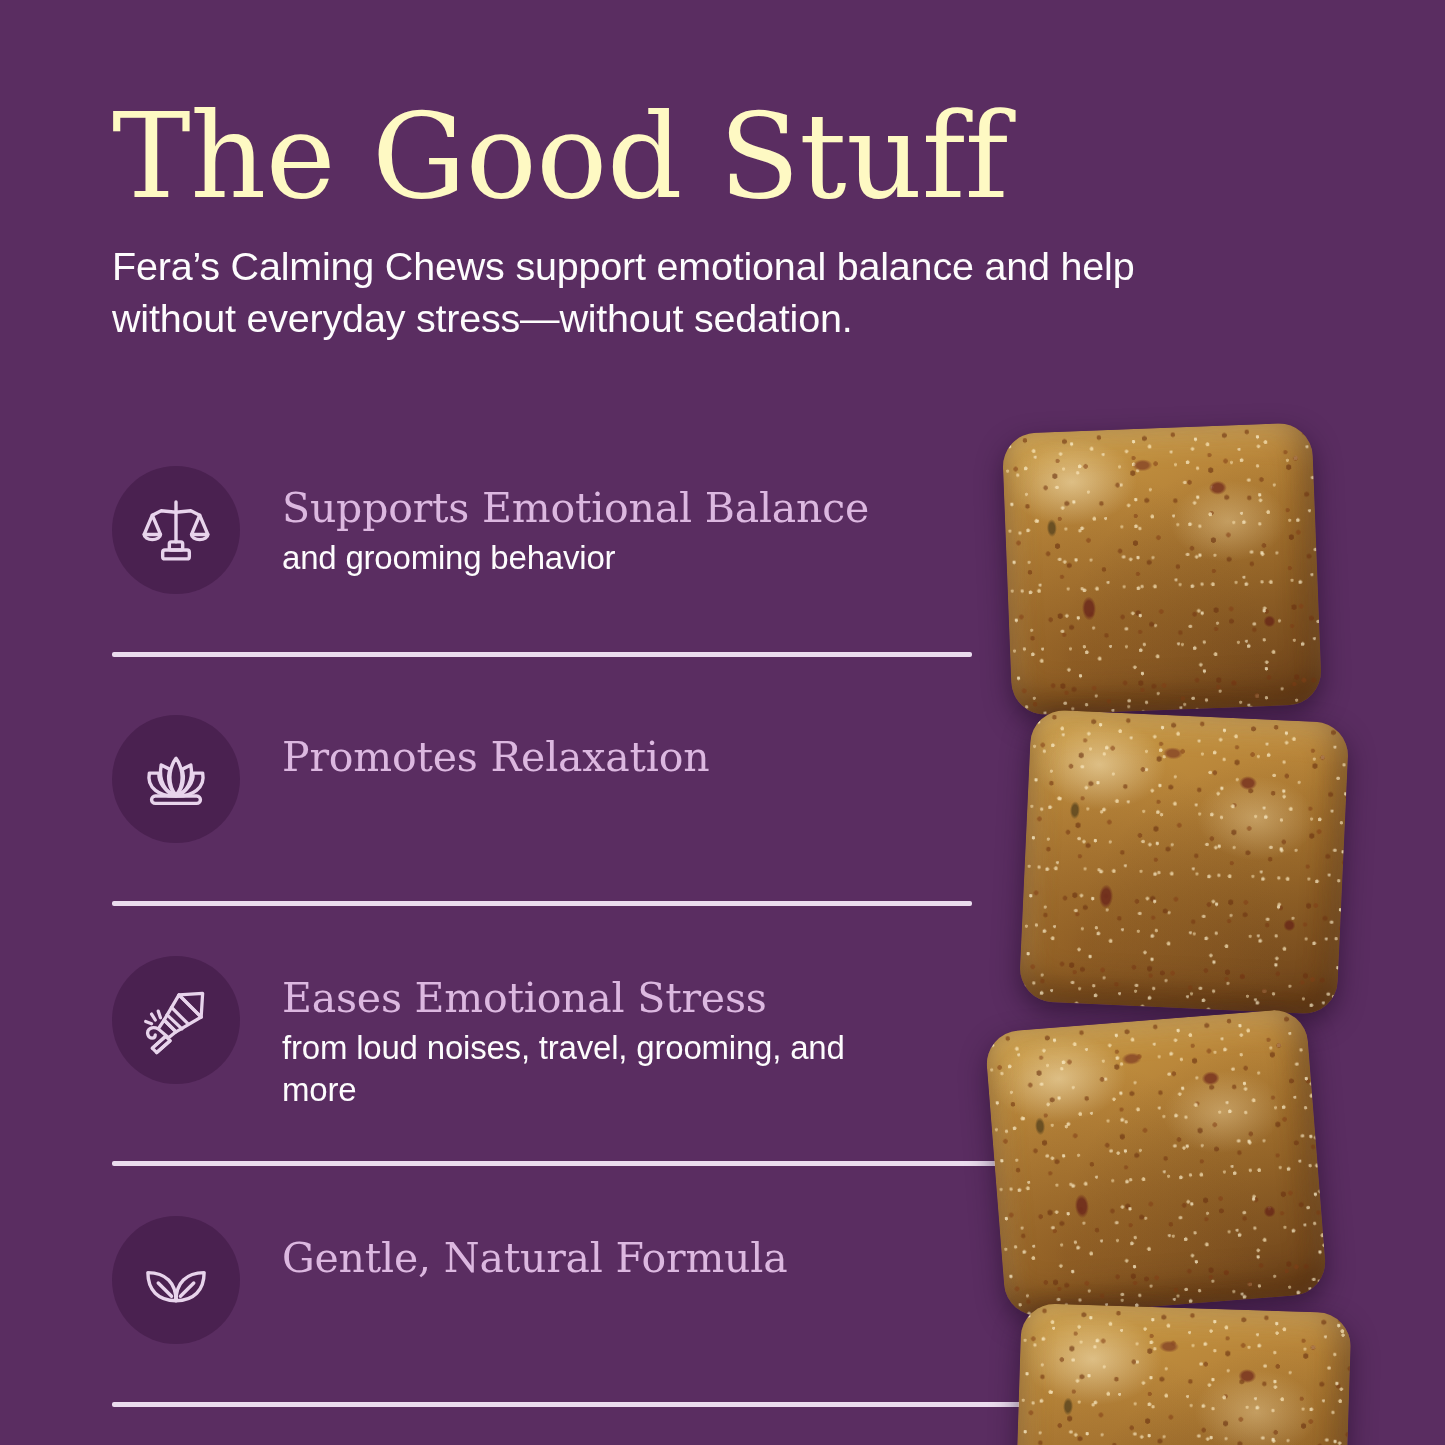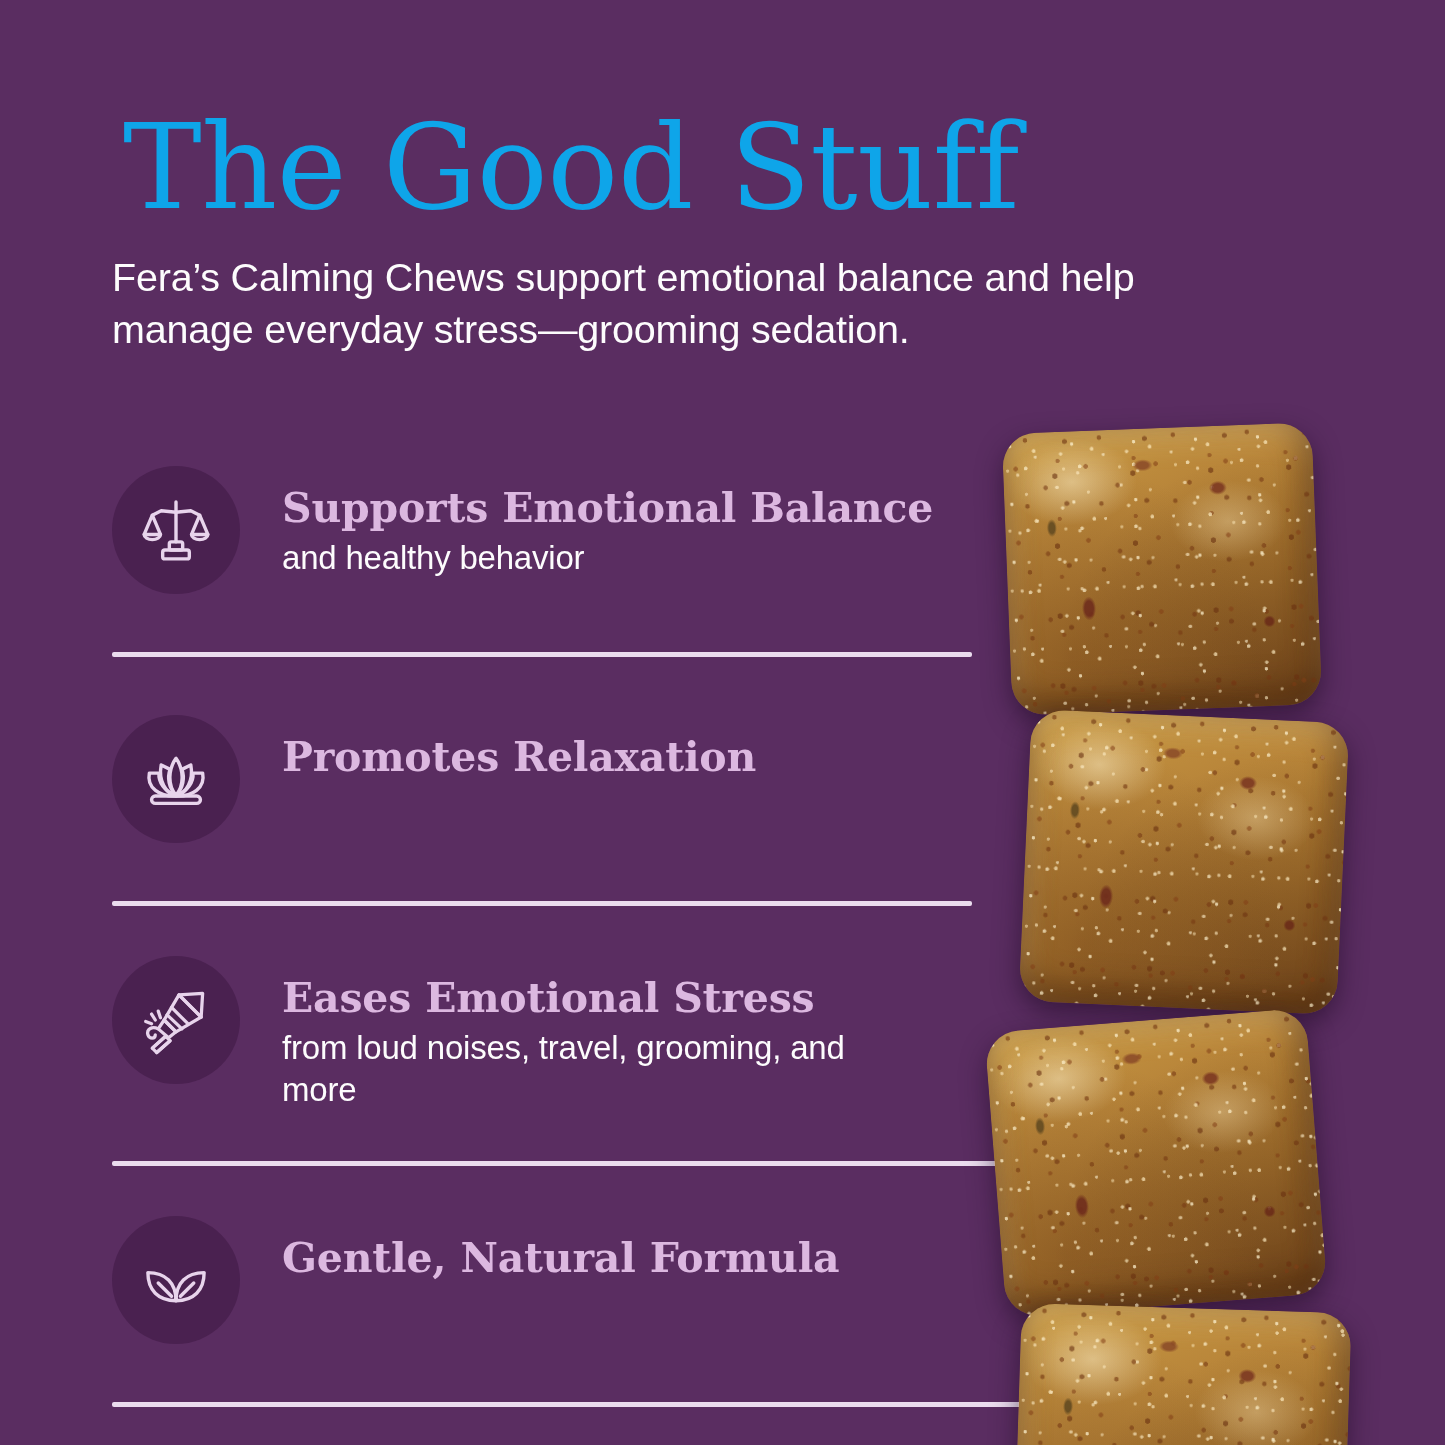--- a/index.html
+++ b/index.html
@@ -28,22 +28,22 @@
     left: 112px;
     top: 96px;
     width: 1130px;
   }
   #page-title {
     font-family: "DejaVu Serif", "Liberation Serif", serif;
     font-weight: 400;
     font-size: 118px;
     line-height: 1.03;
     letter-spacing: -0.5px;
-    color: #0ea5e9;
-    margin: 11px;
+    color: #fef9c3;
+    margin: 0;
     white-space: nowrap;
   }
   #subtitle {
     margin: 22px 0 0 0;
     font-family: "Liberation Sans", sans-serif;
     font-weight: 400;
     font-size: 39.5px;
     line-height: 1.33;
     color: #fdfcfd;
     letter-spacing: -0.2px;
@@ -78,21 +78,21 @@
     width: 74px;
     height: 74px;
   }
   .benefit-text {
     margin-left: 42px;
     padding-top: 20px;
     max-width: 640px;
   }
   .benefit-title {
     font-family: "DejaVu Serif", "Liberation Serif", serif;
-    font-weight: 700;
+    font-weight: 400;
     font-size: 41px;
     line-height: 1.12;
     color: #dcb8e0;
     margin: 0;
     letter-spacing: -0.2px;
     white-space: nowrap;
   }
   .benefit-sub {
     font-family: "Liberation Sans", sans-serif;
     font-weight: 400;
@@ -187,41 +187,41 @@
   #chew-3 { left: 20px;  top: 600px;  width: 322px; height: 286px; transform: rotate(-4.5deg); }
   #chew-4 { left: 42px;  top: 888px;  width: 330px; height: 300px; transform: rotate(1.8deg); }
 </style>
 </head>
 <body>
 
 <div id="infographic">
 
   <div id="header">
     <h1 id="page-title">The Good Stuff</h1>
-    <p id="subtitle">Fera’s Calming Chews support emotional balance and help manage everyday stress—grooming sedation.</p>
+    <p id="subtitle">Fera’s Calming Chews support emotional balance and help without everyday stress—without sedation.</p>
   </div>
 
   <div id="benefits">
 
     <div class="benefit-row">
       <div class="icon-badge">
         <svg viewBox="0 0 100 100" fill="none" stroke="#e8d4ec" stroke-width="4.6" stroke-linecap="round" stroke-linejoin="round">
           <line x1="50" y1="12" x2="50" y2="66"></line>
           <path d="M18 30 L30 24 L50 26 L70 24 L82 30"></path>
           <path d="M18 30 L7 56 H29 Z"></path>
           <path d="M7 56 a11 7 0 0 0 22 0"></path>
           <path d="M82 30 L71 56 H93 Z"></path>
           <path d="M71 56 a11 7 0 0 0 22 0"></path>
           <rect x="41" y="66" width="18" height="11" rx="2.5"></rect>
           <rect x="32" y="77" width="36" height="12" rx="3"></rect>
         </svg>
       </div>
       <div class="benefit-text">
         <p class="benefit-title">Supports Emotional Balance</p>
-        <p class="benefit-sub">and healthy behavior</p>
+        <p class="benefit-sub">and grooming behavior</p>
       </div>
     </div>
 
     <div class="row-gap-a"></div>
     <div class="divider" style="width:860px"></div>
     <div class="row-gap-a"></div>
 
     <div class="benefit-row">
       <div class="icon-badge">
         <svg viewBox="0 0 100 100" fill="none" stroke="#e8d4ec" stroke-width="4.6" stroke-linecap="round" stroke-linejoin="round">

